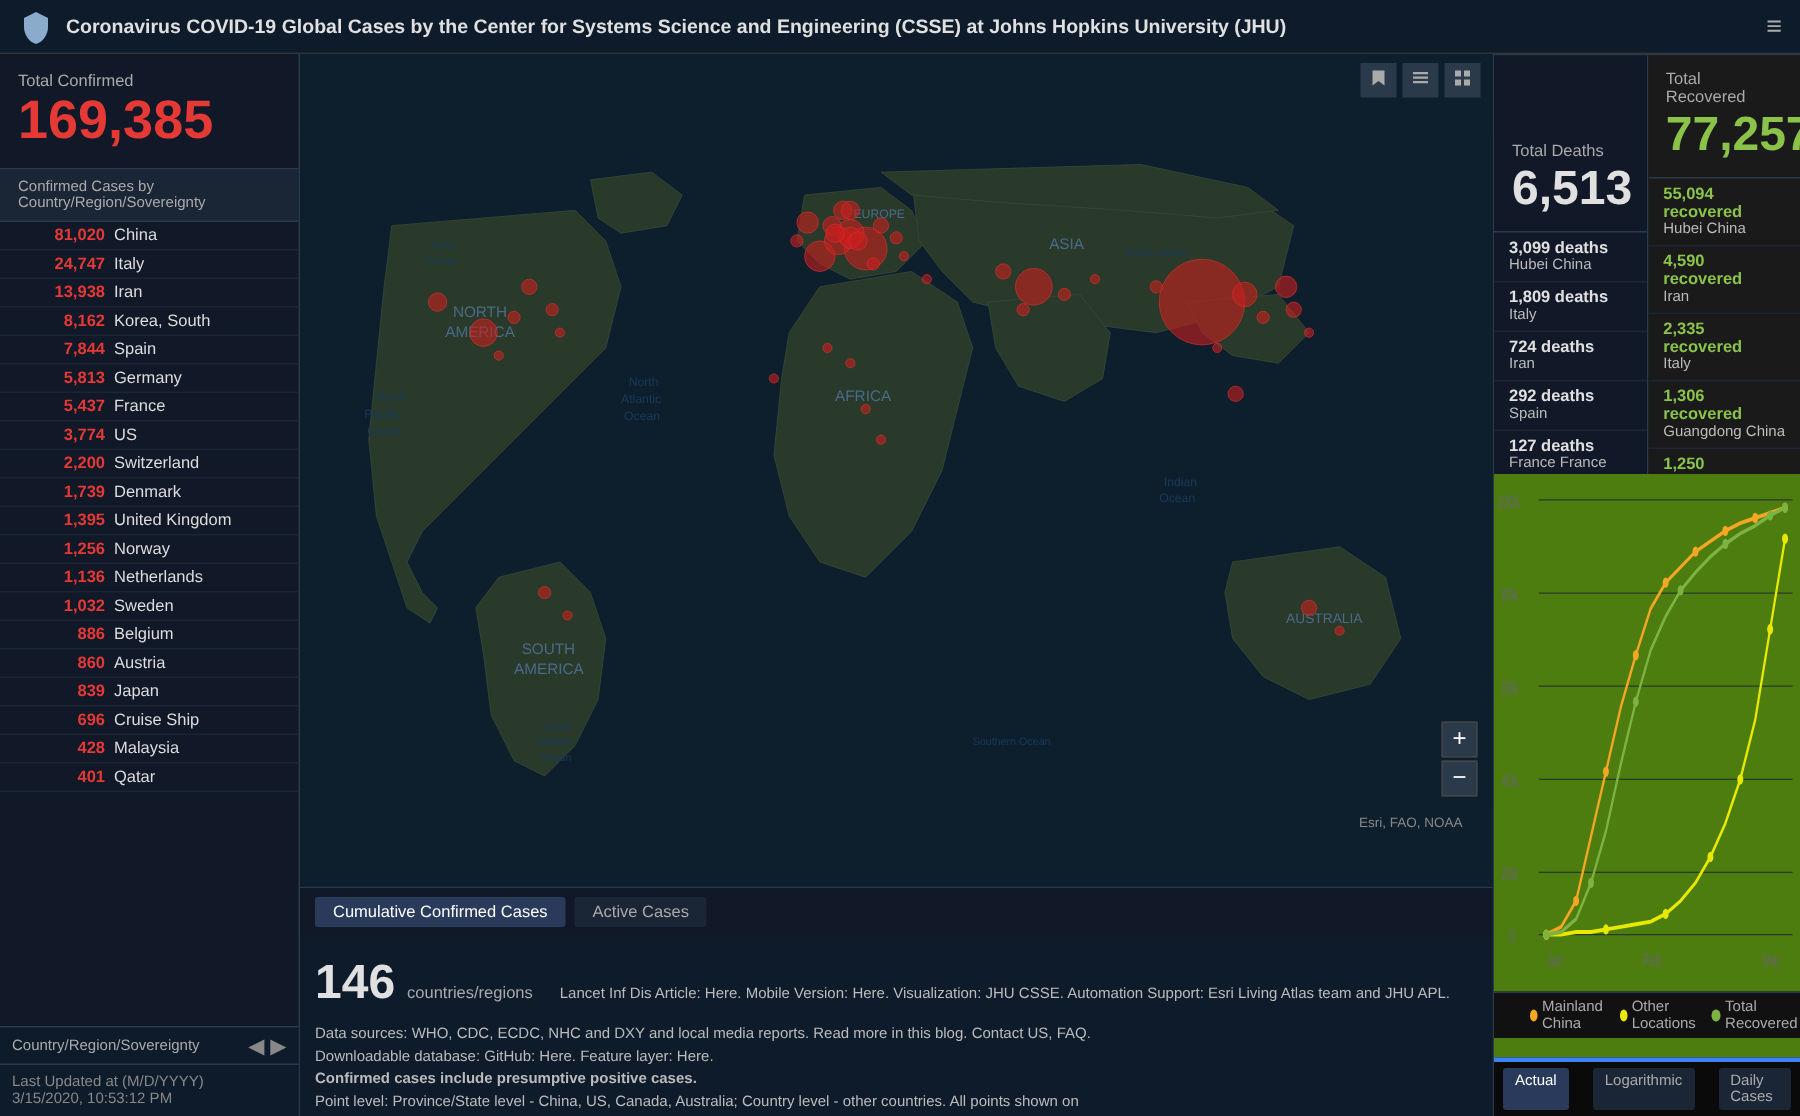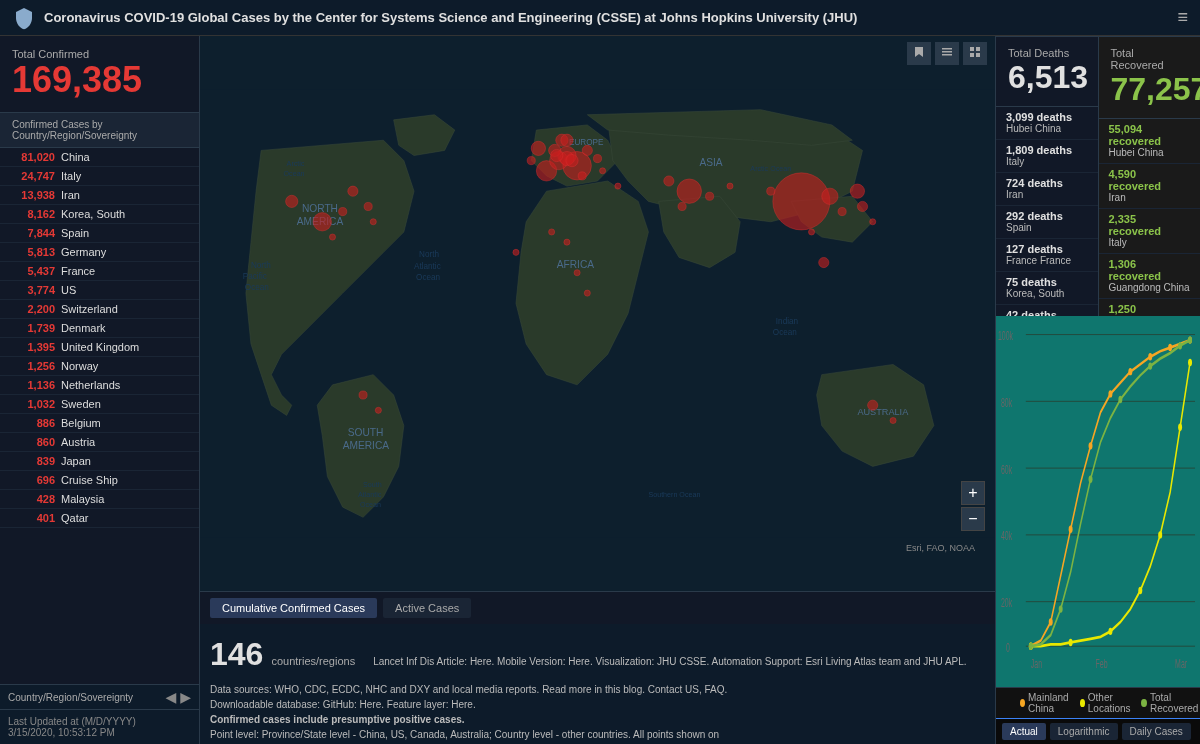--- a/index.html
+++ b/index.html
@@ -80,21 +80,21 @@
     }
     #confirmed-list {
       overflow-y: auto;
       flex: 1;
     }
     #confirmed-list::-webkit-scrollbar { width: 4px; }
     #confirmed-list::-webkit-scrollbar-track { background: #111; }
     #confirmed-list::-webkit-scrollbar-thumb { background: #444; }
     .list-item {
       display: flex;
-      padding: 3px 5px;
+      padding: 3px 20px;
       border-bottom: 1px solid #1a2535;
       align-items: center;
     }
     .list-item .count {
       color: #e53935;
       font-weight: bold;
       font-size: 11px;
       min-width: 50px;
       text-align: right;
       margin-right: 6px;
@@ -213,21 +213,21 @@
       border-left: 1px solid #2a3a4a;
       display: flex;
       flex-direction: column;
       flex-shrink: 0;
     }
     #deaths-box {
       padding: 10px 12px;
       border-bottom: 1px solid #2a3a4a;
       background: #111827;
     }
-    #deaths-box .label { color: #aaa; font-size: 11px; }
+    #deaths-box .label { color: #aaa; font-size: 11px; margin-top: 48px; }
     #deaths-box .number { color: #e0e0e0; font-size: 32px; font-weight: bold; }
 
     #recovered-box {
       padding: 10px 12px;
       border-bottom: 1px solid #2a3a4a;
       background: #1a1a1a;
     }
     #recovered-box .label { color: #aaa; font-size: 11px; }
     #recovered-box .number { color: #8bc34a; font-size: 32px; font-weight: bold; }
 
@@ -273,21 +273,21 @@
       flex: 1;
       background: #1a1a1a;
       display: flex;
       flex-direction: column;
       overflow: hidden;
     }
 
     
     #chart-area {
       flex: 1;
-      background: #0f766e;
+      background: #4d7c0f;
       position: relative;
       display: flex;
       flex-direction: column;
     }
     #chart-svg-container {
       flex: 1;
       position: relative;
     }
     #chart-legend {
       display: flex;
@@ -303,23 +303,24 @@
       gap: 3px;
     }
     .legend-dot {
       width: 8px; height: 8px;
       border-radius: 50%;
       display: inline-block;
     }
     #chart-tabs {
       display: flex;
       padding: 4px 6px;
-      gap: 4px;
+      gap: 16px;
       background: #0a0a0a;
-      border-top: 1px solid #3b82f6;
+      border-top: 3px solid #3b82f6;
+      margin-top: 13px;
     }
     .chart-tab {
       padding: 3px 8px;
       font-size: 10px;
       cursor: pointer;
       border-radius: 2px;
     }
     .chart-tab.active { background: #2a3a5a; color: #fff; }
     .chart-tab.inactive { background: #1a2535; color: #aaa; }
 

